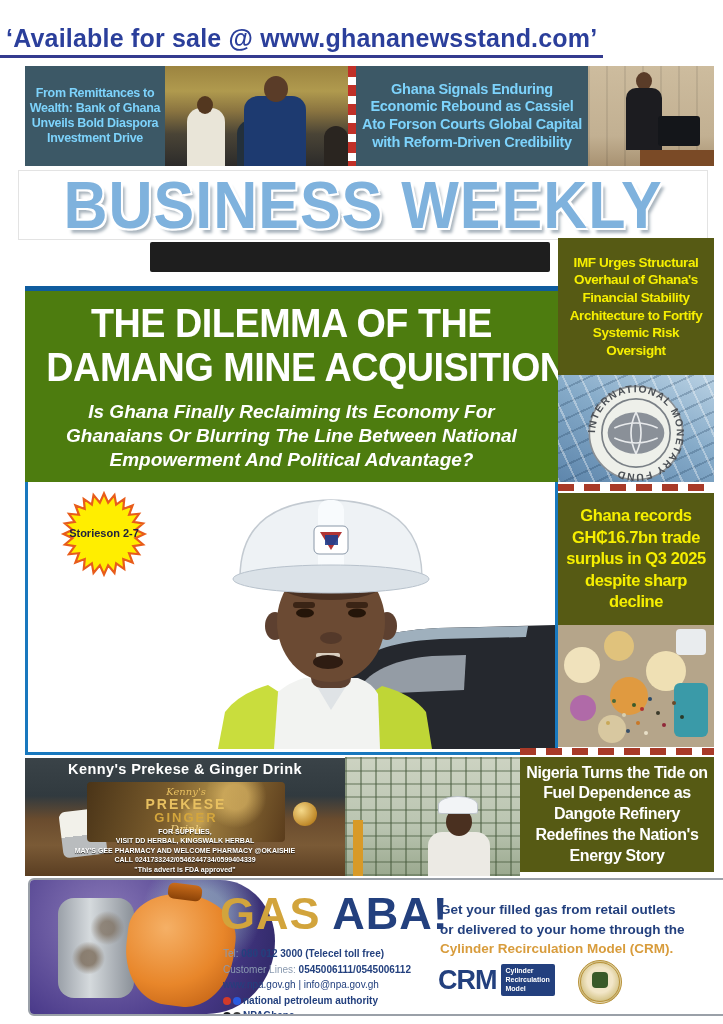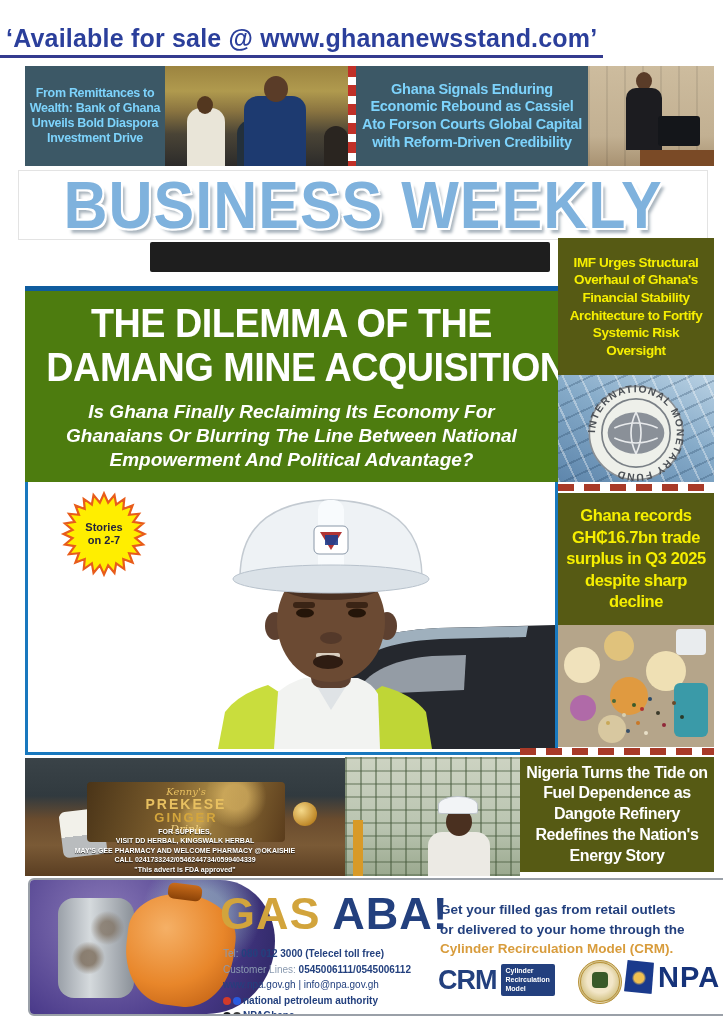--- a/index.html
+++ b/index.html
@@ -61,21 +61,21 @@
   .headline-line{color:#ffffff;font-weight:900;font-size:41px;line-height:1.08;white-space:nowrap;
     transform:scaleX(.92);transform-origin:center;text-align:center;letter-spacing:-.5px;}
   #headline-wrap{margin-top:10px;}
   #subhead{color:#ffffff;font-weight:bold;font-style:italic;font-size:19px;line-height:1.28;
     width:92%;margin:10px auto 0 auto;text-align:center;}
 
   
   #photo-area{top:482px;left:25px;width:533px;height:273px;background:#ffffff;
     border:3px solid #1878be;border-top:none;box-sizing:border-box;}
   #starburst{position:absolute;left:32px;top:8px;width:88px;height:88px;}
-  #starburst-text{position:absolute;left:0;top:0;width:88px;height:88px;display:flex;flex-direction:column;
+  #starburst-text{position:absolute;left:0;top:0;width:88px;height:88px;display:flex;flex-direction:row;
     align-items:center;justify-content:center;font-size:11px;font-weight:bold;color:#23233c;line-height:1.2;}
 
   
   .olive-block{background:#565a14;color:#f6ef00;font-weight:bold;text-align:center;
     display:flex;align-items:center;justify-content:center;line-height:1.3;letter-spacing:-.4px;
     box-sizing:border-box;padding:4px;}
   #imf-block{top:238px;left:558px;width:156px;height:137px;font-size:13.5px;}
   #trade-block{top:493px;left:558px;width:156px;height:132px;font-size:16.5px;}
   #nigeria-block{top:757px;left:520px;width:194px;height:115px;font-size:16px;color:#ffffff;}
   #imf-photo{top:375px;left:558px;width:156px;height:107px;
@@ -287,20 +287,21 @@
     -26px 18px 0 #c8a858,48px 12px 0 #2a3a2a;"></div>
 </div>
 
 <div class="abs hdash" id="sep2"></div>
 
 <div class="abs olive-block" id="nigeria-block">
   <span>Nigeria Turns the Tide on Fuel Dependence as Dangote Refinery Redefines the Nation's Energy Story</span>
 </div>
 
 <div class="abs photo" id="kenny-ad">
+  <div id="kenny-title">Kenny's Prekese &amp; Ginger Drink</div>
   <div id="teabag"></div>
   <div id="kenny-box">
     <div id="kenny-brand">Kenny's</div>
     <div id="kenny-p1">PREKESE</div>
     <div id="kenny-p2">GINGER</div>
     <div id="kenny-p3">Drink</div>
   </div>
   <div id="coin"></div>
   <div id="kenny-info">
     <div>FOR SUPPLIES,</div>
@@ -348,19 +349,13 @@
     <span id="crm-acronym">CRM</span>
     <span id="crm-box">
       <div>Cylinder</div>
       <div>Recirculation</div>
       <div>Model</div>
     </span>
   </div>
   <div id="coat-of-arms">
       <div id="coa-inner"></div>
     </div>
-  <div id="npa-logo">
-    <span id="npa-shield">
-        <span id="npa-drop"></span>
-      </span>
-    <span id="npa-acronym">NPA</span>
-  </div>
 </div>
 
 </body></html>

